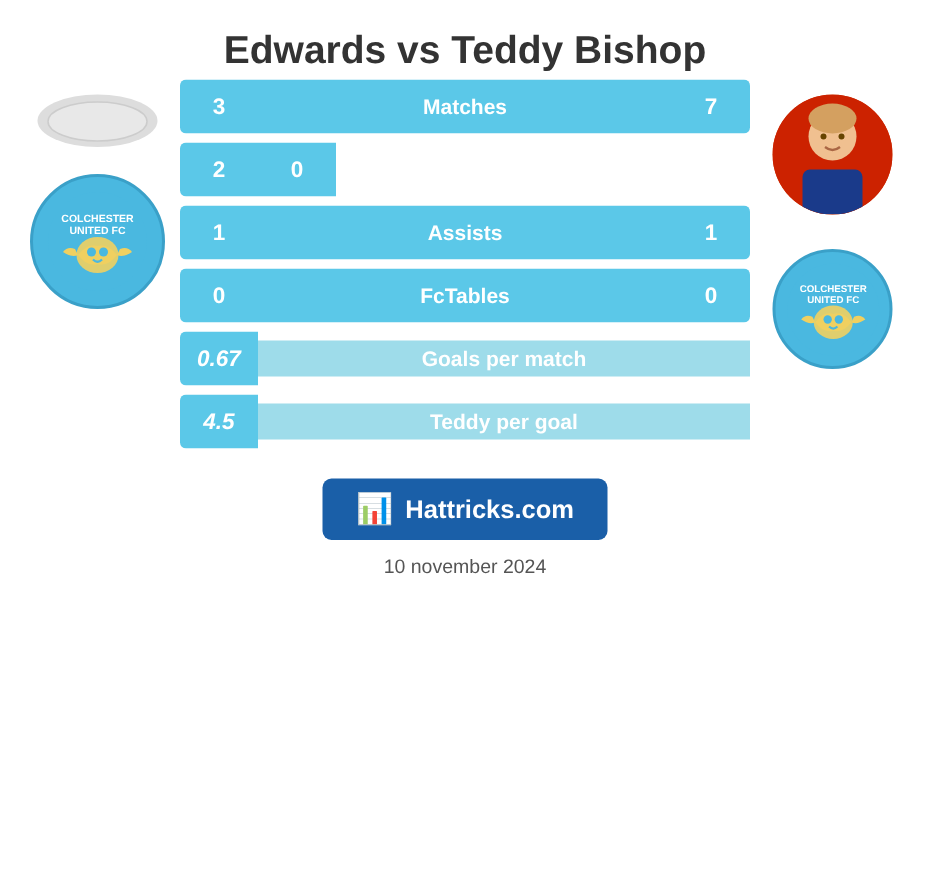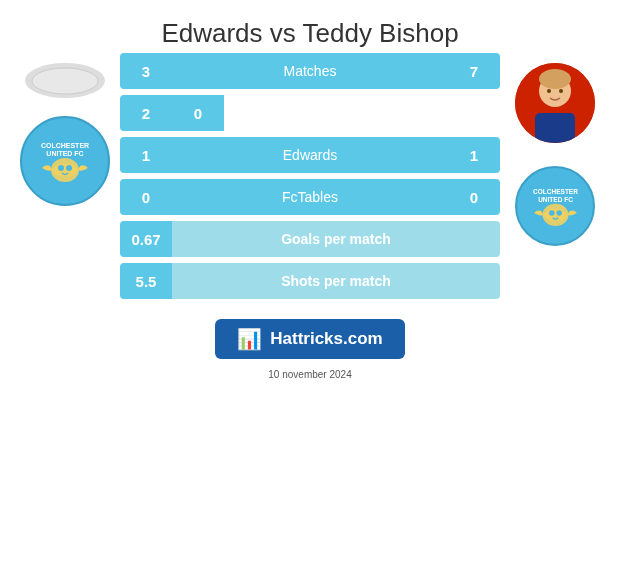--- a/index.html
+++ b/index.html
@@ -15,21 +15,21 @@
       width: 620px;
       height: 580px;
       display: flex;
       flex-direction: column;
       align-items: center;
       padding: 18px 0 10px 0;
     }
 
     .title {
       font-size: 26px;
-      font-weight: normal;
+      font-weight: bold;
       color: #333;
       text-align: center;
       margin-bottom: 4px;
     }
 
     .subtitle {
       font-size: 13px;
       color: #666;
       text-align: center;
       margin-bottom: 18px;
@@ -92,31 +92,31 @@
       justify-content: center;
       flex-shrink: 0;
     }
 
     .stat-label {
       background: #9edcea;
       color: #fff;
       font-weight: bold;
       font-size: 14px;
       flex: 1;
-      height: 36px;
+      height: 24px;
       display: flex;
       align-items: center;
       justify-content: center;
       text-align: right;
     }
 
     .stat-label-dark {
       background: #5bc8e8;
       color: #fff;
-      font-weight: normal;
+      font-weight: bold;
       font-size: 14px;
       flex: 1;
       height: 36px;
       display: flex;
       align-items: center;
       justify-content: center;
       text-align: center;
     }
 
     .stat-right-val {
@@ -128,20 +128,21 @@
       height: 36px;
       display: flex;
       align-items: center;
       justify-content: center;
       flex-shrink: 0;
     }
 
     
     .stat-row-single .stat-left-val {
       background: #5bc8e8;
+      font-style: italic;
     }
     .stat-row-single .stat-label {
       background: #9edcea;
     }
 
     .logo-area {
       margin-top: 14px;
       display: flex;
       align-items: center;
       justify-content: center;
@@ -160,21 +161,21 @@
     }
 
     .fc-logo-icon {
       color: #f0c040;
       font-size: 20px;
       font-weight: bold;
     }
 
     .date-text {
       margin-top: 10px;
-      font-size: 10px;
+      font-size: 13px;
       color: #555;
       text-align: center;
     }
   </style>
 </head>
 <body>
 
 <div class="page-wrapper">
 
   <div class="title">Edwards vs Teddy Bishop</div>
@@ -214,38 +215,38 @@
         <div class="stat-right-val">7</div>
       </div>
 
       <div class="stat-row">
         <div class="stat-left-val">2</div>
         <div class="stat-right-val">0</div>
       </div>
 
       <div class="stat-row">
         <div class="stat-left-val">1</div>
-        <div class="stat-label-dark">Edwards</div>
+        <div class="stat-label-dark">Assists</div>
         <div class="stat-right-val">1</div>
       </div>
 
       <div class="stat-row">
         <div class="stat-left-val">0</div>
         <div class="stat-label-dark">FcTables</div>
         <div class="stat-right-val">0</div>
       </div>
 
       <div class="stat-row stat-row-single">
         <div class="stat-left-val">0.67</div>
         <div class="stat-label">Goals per match</div>
       </div>
 
       <div class="stat-row stat-row-single">
-        <div class="stat-left-val">5.5</div>
-        <div class="stat-label">Shots per match</div>
+        <div class="stat-left-val">4.5</div>
+        <div class="stat-label">Teddy per goal</div>
       </div>
 
 
       <div class="logo-area">
         <div class="fc-logo">
           <span class="fc-logo-icon">📊</span>
           <span>Hattricks.com</span>
         </div>
       </div>
 

